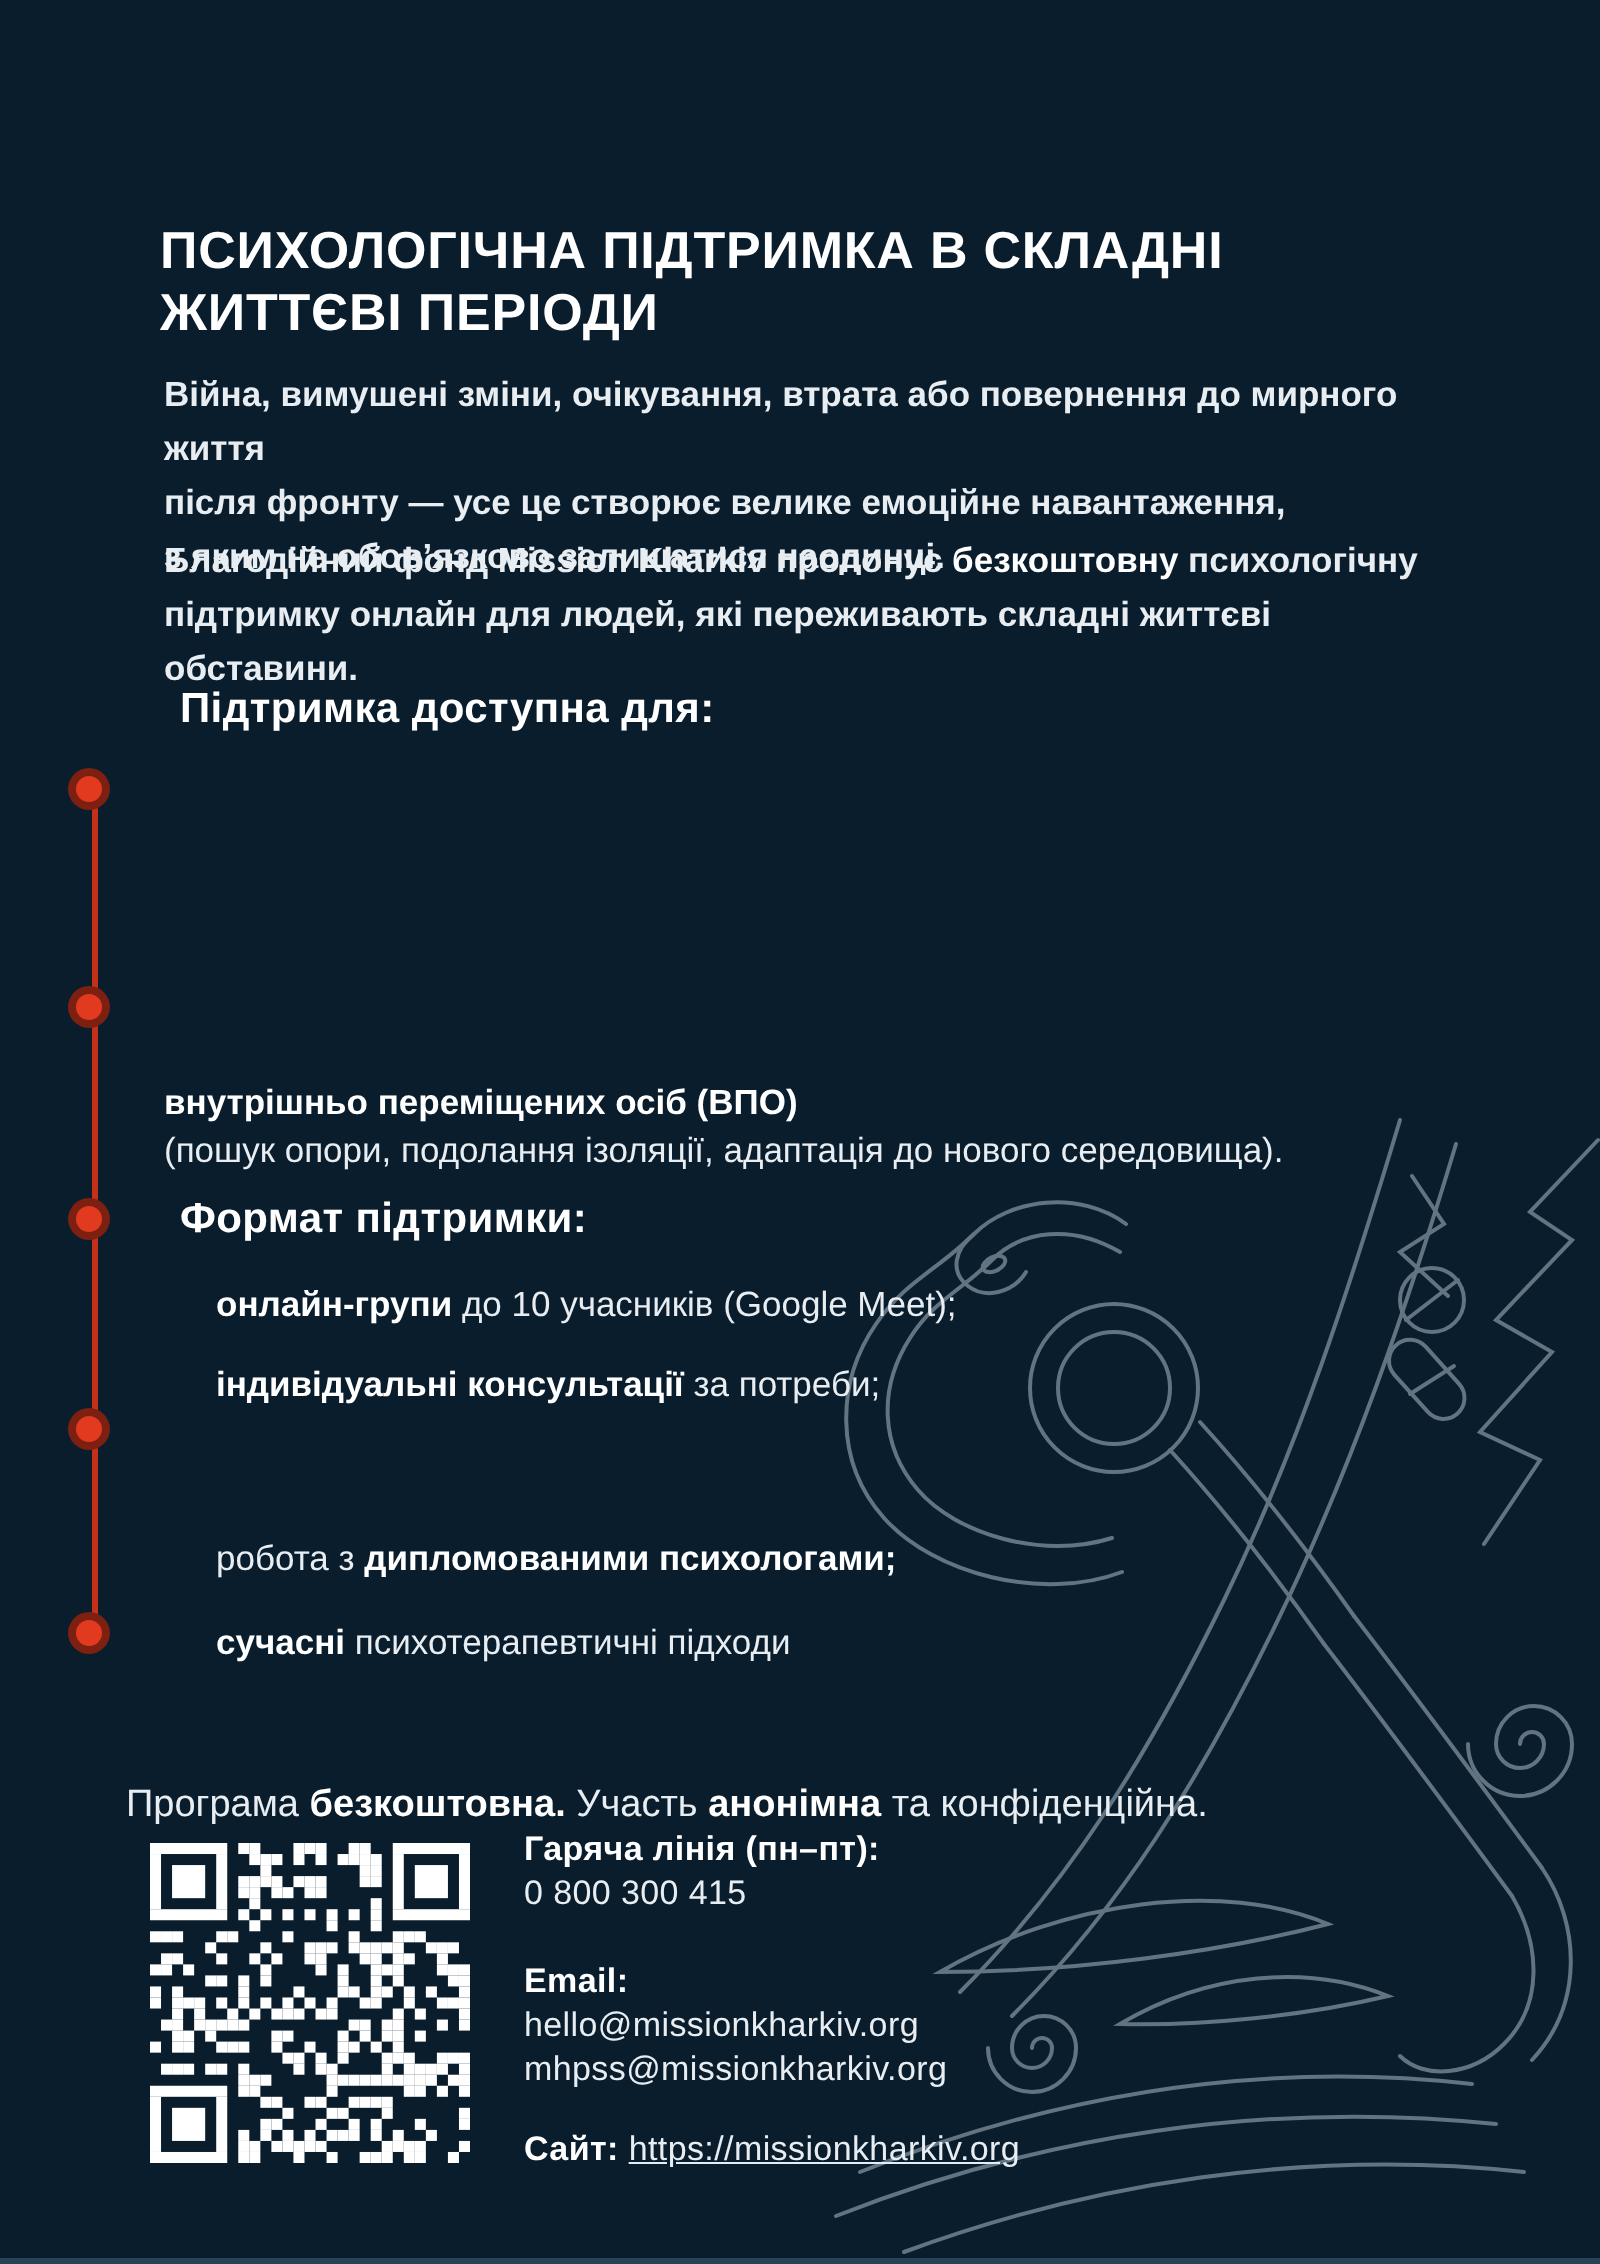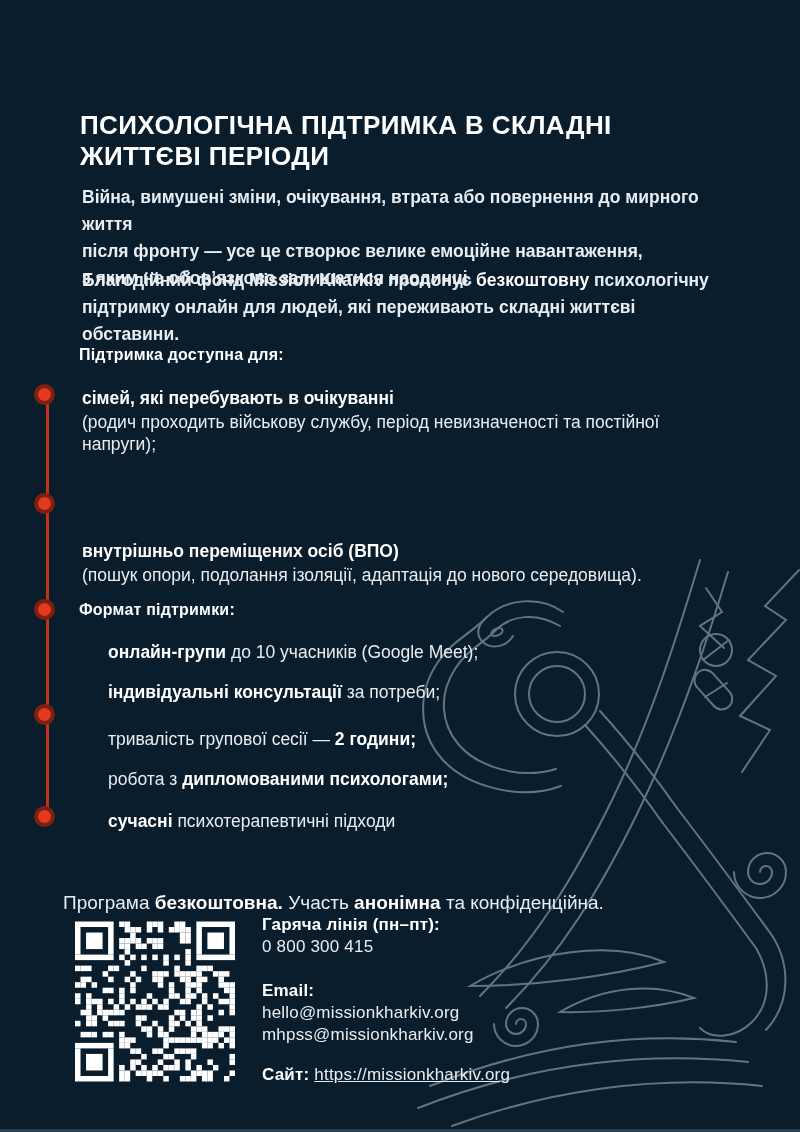--- a/index.html
+++ b/index.html
@@ -25,21 +25,21 @@
     left:80px;top:110px;width:620px;margin:0;
     font-size:26px;line-height:31px;font-weight:800;color:var(--white);
     letter-spacing:.4px;white-space:pre-line;text-transform:uppercase;
   }
   .para{
     left:82px;width:650px;margin:0;
     font-size:17.5px;line-height:27px;color:var(--text);white-space:pre-line;font-weight:bold;
   }
   .para b{color:var(--white);}
   h2.section{
-    left:79px;margin:0;font-size:16px;line-height:26px;font-weight:800;color:var(--white);
+    left:90px;margin:0;font-size:21px;line-height:26px;font-weight:800;color:var(--white);
     letter-spacing:.2px;
   }
   .aud-item{left:82px;width:620px;font-size:17.5px;}
   .aud-title{font-weight:700;color:var(--white);line-height:25px;}
   .aud-desc{line-height:22px;white-space:pre-line;}
   .fmt-item{left:82px;width:560px;font-size:17.5px;line-height:22px;margin-left:26px;}
   .fmt-item b{color:var(--white);}
   .program{left:63px;width:680px;font-size:19px;line-height:26px;color:var(--text);margin-top:24px;}
   .program b{color:var(--white);}
 
@@ -110,35 +110,29 @@
 
     <h2 class="abs section" style="top:342px">Підтримка доступна для:</h2>
 
     <div class="tl-line"></div>
     <span class="tl-dot" style="top:388px"></span>
     <span class="tl-dot" style="top:497px"></span>
     <span class="tl-dot" style="top:603px"></span>
     <span class="tl-dot" style="top:708px"></span>
     <span class="tl-dot" style="top:810px"></span>
 
-    <div class="abs aud-item" style="top:386px">
-      <div class="aud-title">сімей, які перебувають в очікуванні</div>
-      <div class="aud-desc">(родич проходить військову службу, період невизначеності та постійної
-напруги);</div>
-    </div>
     <div class="abs aud-item" style="top:539px">
       <div class="aud-title">внутрішньо переміщених осіб (ВПО)</div>
       <div class="aud-desc">(пошук опори, подолання ізоляції, адаптація до нового середовища).</div>
     </div>
 
     <h2 class="abs section" style="top:597px">Формат підтримки:</h2>
 
     <div class="abs fmt-item" style="top:641px"><span></span><b>онлайн-групи</b><span> до 10 учасників (Google Meet);</span></div>
     <div class="abs fmt-item" style="top:681px"><span></span><b>індивідуальні консультації</b><span> за потреби;</span></div>
-    <div class="abs fmt-item" style="top:728px"><span>тривалість групової сесії — </span><b>2 години;</b><span></span></div>
     <div class="abs fmt-item" style="top:768px"><span>робота з </span><b>дипломованими психологами;</b><span></span></div>
     <div class="abs fmt-item" style="top:810px"><span></span><b>сучасні</b><span> психотерапевтичні підходи</span></div>
 
     <p class="abs program" style="top:866px"><span>Програма </span><b>безкоштовна.</b><span> Участь </span><b>анонімна</b><span> та конфіденційна.</span></p>
 
     <svg id="qr" class="abs qr" width="160" height="163" viewBox="0 0 160 160" role="img">
         <rect x="0" y="0" width="38.62068965517241" height="5.517241379310345" fill="#ffffff"></rect>
         <rect x="0" y="33.10344827586207" width="38.62068965517241" height="5.517241379310345" fill="#ffffff"></rect>
         <rect x="0" y="5.517241379310345" width="5.517241379310345" height="27.586206896551726" fill="#ffffff"></rect>
         <rect x="33.10344827586207" y="5.517241379310345" width="5.517241379310345" height="27.586206896551726" fill="#ffffff"></rect>

